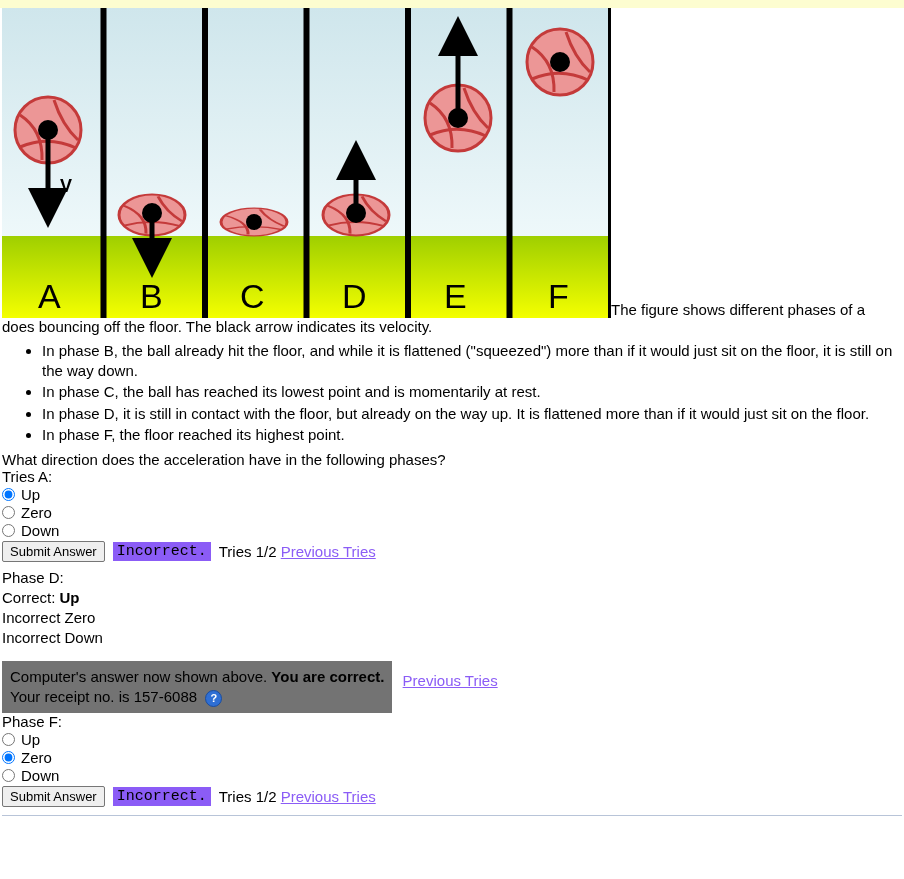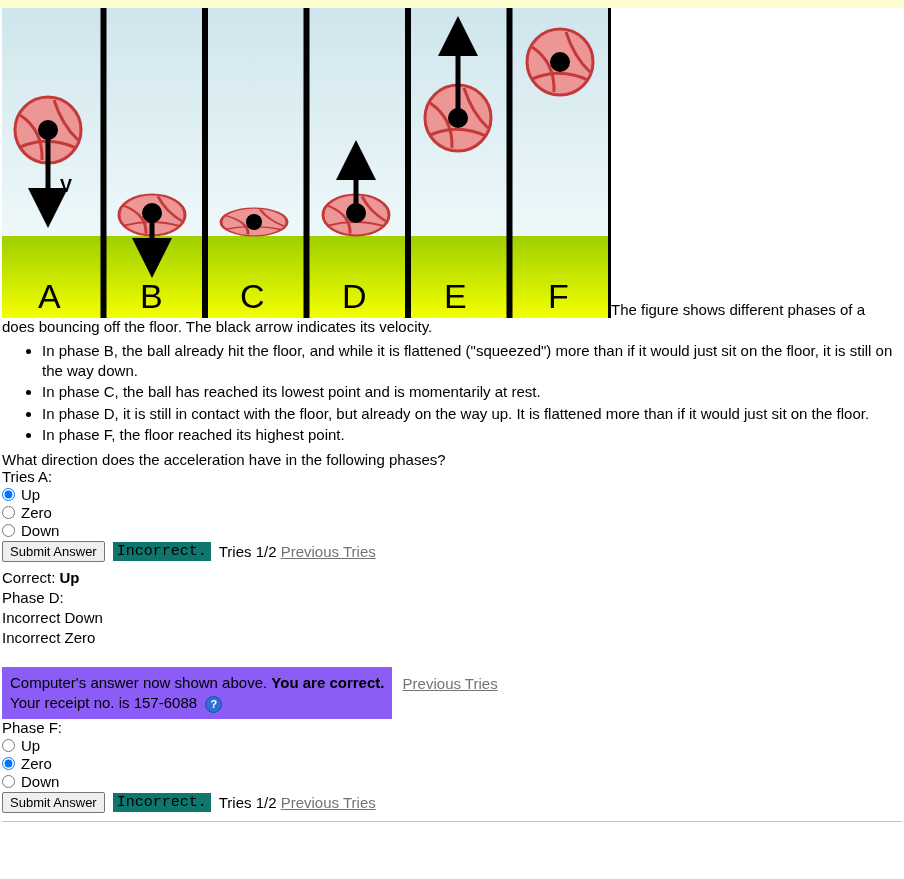--- a/index.html
+++ b/index.html
@@ -55,40 +55,40 @@
     font-family: Arial, sans-serif;
     font-size: 13px;
     padding: 2px 7px;
     background: #efefef;
     border: 1px solid #767676;
     border-radius: 2px;
     cursor: pointer;
   }
   .feedback-incorrect {
     font-family: "Courier New", monospace;
-    background: #0f766e;
+    background: #8b5cf6;
     padding: 1px 4px;
   }
   .tries {
     font-size: 15px;
   }
   a.prev-tries {
-    color: #737373;
+    color: #8b5cf6;
     text-decoration: underline;
   }
   .phase-d-block {
     margin-top: 6px;
     line-height: 1.35;
   }
   .correct-box {
     display: inline-flex;
     align-items: center;
-    background: #8b5cf6;
+    background: #737373;
     padding: 6px 8px;
-    margin-top: 18px;
+    margin-top: 12px;
     max-width: 530px;
     line-height: 1.35;
     vertical-align: middle;
   }
   .correct-box .box-text { display:inline; }
   .help-icon {
     display: inline-flex;
     align-items: center;
     justify-content: center;
     width: 15px;
@@ -233,26 +233,26 @@
   <button class="submit">Submit Answer</button>
   <span class="feedback-incorrect">Incorrect.</span>
   <span class="tries">
     <span>Tries 1/2</span>
     <a href="#" class="prev-tries">Previous Tries</a>
   </span>
 </div>
 
 
 <div class="phase-d-block">
+  <div>Phase D:</div>
   <div>
     <span>Correct: </span><b>Up</b>
   </div>
-  <div>Phase D:</div>
+  <div>Incorrect Zero</div>
   <div>Incorrect Down</div>
-  <div>Incorrect Zero</div>
   <div>
     <span class="correct-box">
       <span class="box-text">
         <span>Computer's answer now shown above. </span><b>You are correct.</b><br>
         <span>Your receipt no. is 157-6088</span>
         <span class="help-icon">?</span>
       </span>
     </span>
     <a href="#" class="prev-tries prev-after-box">Previous Tries</a>
   </div>

